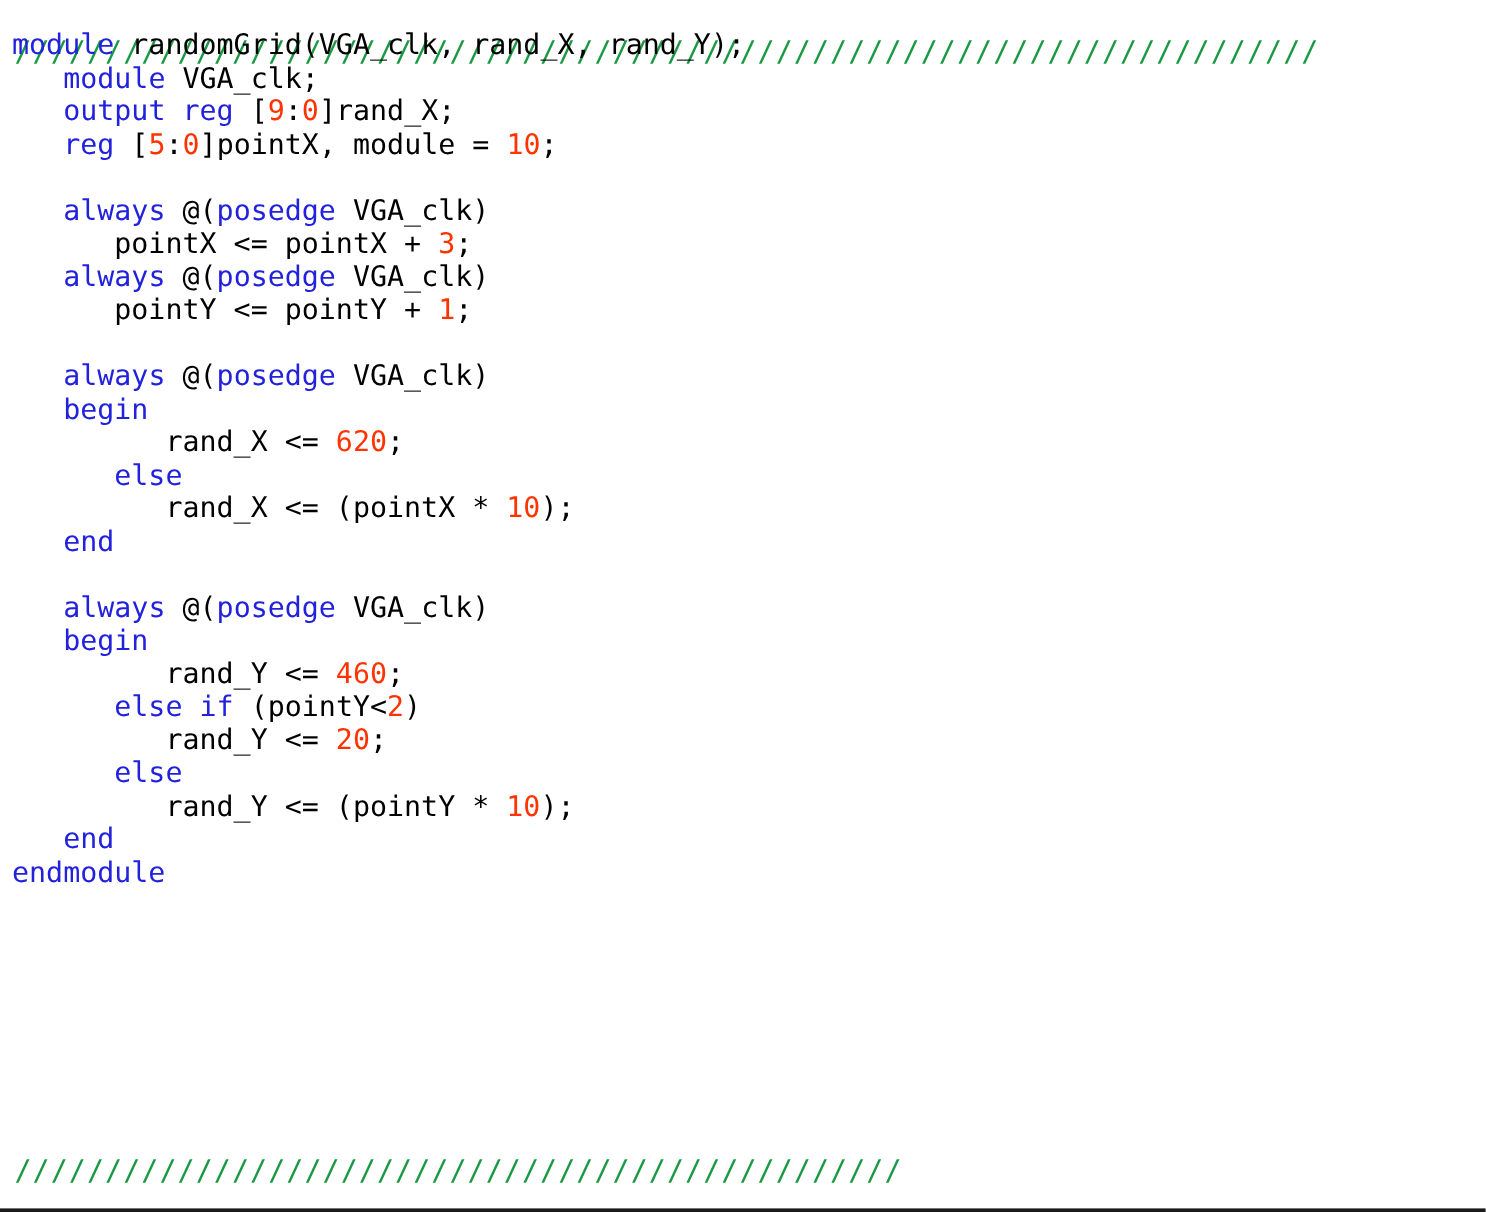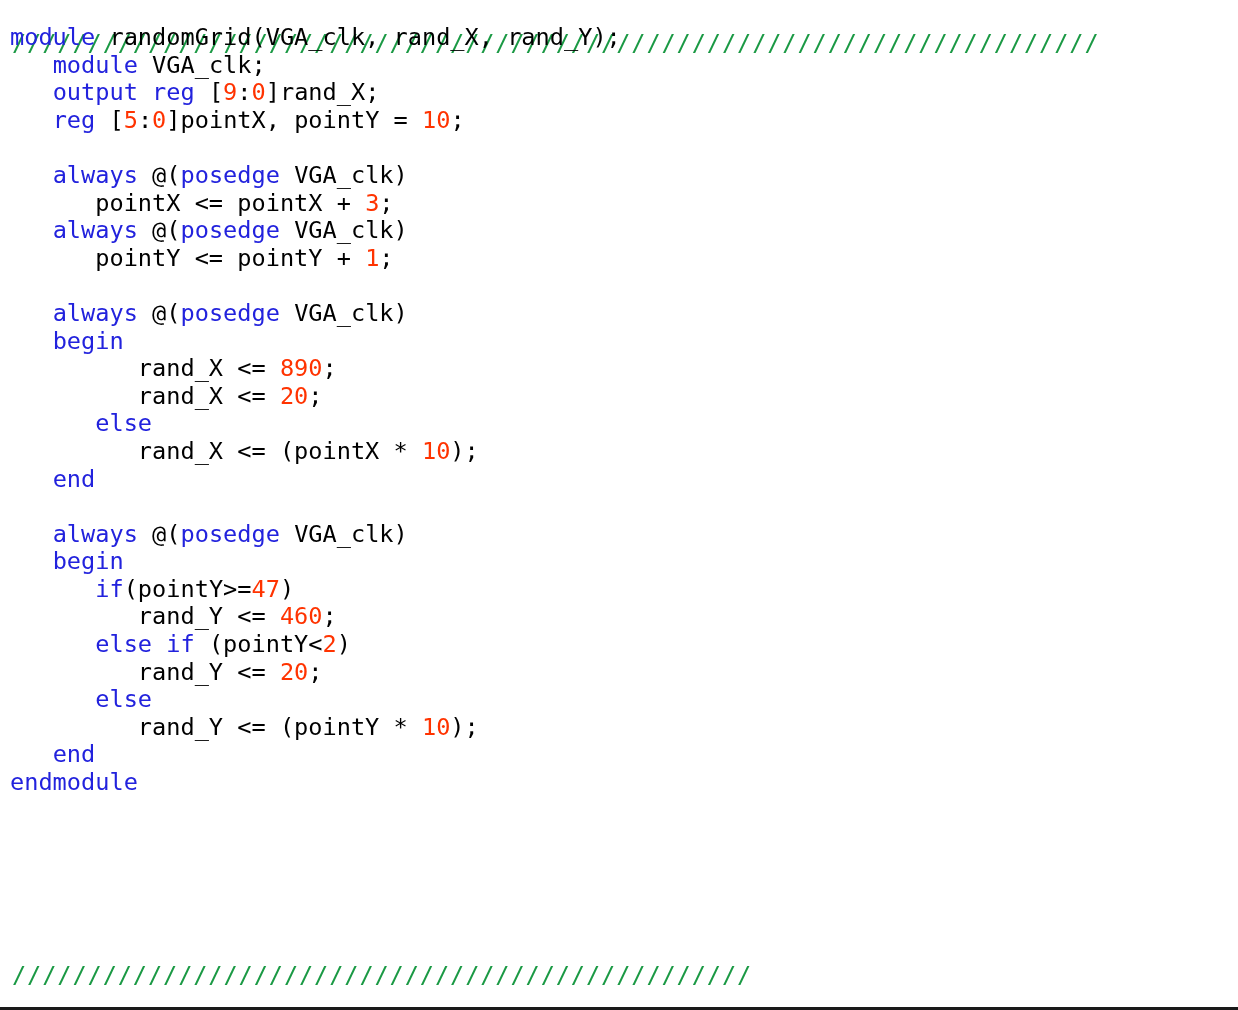--- a/index.html
+++ b/index.html
@@ -72,38 +72,36 @@
 <body>
 
 <div id="page">
 
   <div id="comment-top" class="comment-line">////////////////////////////////////////////////////////////////////////</div>
 
   <div id="code-listing">
       <div class="code-line"><span class="tok t-kw">module</span><span class="tok t-plain"> randomGrid(VGA_clk, rand_X, rand_Y);</span></div>
       <div class="code-line"><span class="tok t-plain">   </span><span class="tok t-kw">module</span><span class="tok t-plain"> VGA_clk;</span></div>
       <div class="code-line"><span class="tok t-plain">   </span><span class="tok t-kw">output reg</span><span class="tok t-plain"> [</span><span class="tok t-num">9</span><span class="tok t-plain">:</span><span class="tok t-num">0</span><span class="tok t-plain">]rand_X;</span></div>
-      <div class="code-line"><span class="tok t-plain">   </span><span class="tok t-kw">reg</span><span class="tok t-plain"> [</span><span class="tok t-num">5</span><span class="tok t-plain">:</span><span class="tok t-num">0</span><span class="tok t-plain">]pointX, pointY = </span><span class="tok t-num">10</span><span class="tok t-plain">;</span></div>
+      <div class="code-line"><span class="tok t-plain">   </span><span class="tok t-kw">reg</span><span class="tok t-plain"> [</span><span class="tok t-num">5</span><span class="tok t-plain">:</span><span class="tok t-num">0</span><span class="tok t-plain">]pointX, module = </span><span class="tok t-num">10</span><span class="tok t-plain">;</span></div>
       <div class="code-line blank">&nbsp;</div>
       <div class="code-line"><span class="tok t-plain">   </span><span class="tok t-kw">always</span><span class="tok t-plain"> @(</span><span class="tok t-kw">posedge</span><span class="tok t-plain"> VGA_clk)</span></div>
       <div class="code-line"><span class="tok t-plain">      pointX &lt;= pointX + </span><span class="tok t-num">3</span><span class="tok t-plain">;</span></div>
       <div class="code-line"><span class="tok t-plain">   </span><span class="tok t-kw">always</span><span class="tok t-plain"> @(</span><span class="tok t-kw">posedge</span><span class="tok t-plain"> VGA_clk)</span></div>
       <div class="code-line"><span class="tok t-plain">      pointY &lt;= pointY + </span><span class="tok t-num">1</span><span class="tok t-plain">;</span></div>
       <div class="code-line blank">&nbsp;</div>
       <div class="code-line"><span class="tok t-plain">   </span><span class="tok t-kw">always</span><span class="tok t-plain"> @(</span><span class="tok t-kw">posedge</span><span class="tok t-plain"> VGA_clk)</span></div>
       <div class="code-line"><span class="tok t-plain">   </span><span class="tok t-kw">begin</span></div>
-      <div class="code-line"><span class="tok t-plain">         rand_X &lt;= </span><span class="tok t-num">890</span><span class="tok t-plain">;</span></div>
-      <div class="code-line"><span class="tok t-plain">         rand_X &lt;= </span><span class="tok t-num">20</span><span class="tok t-plain">;</span></div>
+      <div class="code-line"><span class="tok t-plain">         rand_X &lt;= </span><span class="tok t-num">620</span><span class="tok t-plain">;</span></div>
       <div class="code-line"><span class="tok t-plain">      </span><span class="tok t-kw">else</span></div>
       <div class="code-line"><span class="tok t-plain">         rand_X &lt;= (pointX * </span><span class="tok t-num">10</span><span class="tok t-plain">);</span></div>
       <div class="code-line"><span class="tok t-plain">   </span><span class="tok t-kw">end</span></div>
       <div class="code-line blank">&nbsp;</div>
       <div class="code-line"><span class="tok t-plain">   </span><span class="tok t-kw">always</span><span class="tok t-plain"> @(</span><span class="tok t-kw">posedge</span><span class="tok t-plain"> VGA_clk)</span></div>
       <div class="code-line"><span class="tok t-plain">   </span><span class="tok t-kw">begin</span></div>
-      <div class="code-line"><span class="tok t-plain">      </span><span class="tok t-kw">if</span><span class="tok t-plain">(pointY&gt;=</span><span class="tok t-num">47</span><span class="tok t-plain">)</span></div>
       <div class="code-line"><span class="tok t-plain">         rand_Y &lt;= </span><span class="tok t-num">460</span><span class="tok t-plain">;</span></div>
       <div class="code-line"><span class="tok t-plain">      </span><span class="tok t-kw">else if</span><span class="tok t-plain"> (pointY&lt;</span><span class="tok t-num">2</span><span class="tok t-plain">)</span></div>
       <div class="code-line"><span class="tok t-plain">         rand_Y &lt;= </span><span class="tok t-num">20</span><span class="tok t-plain">;</span></div>
       <div class="code-line"><span class="tok t-plain">      </span><span class="tok t-kw">else</span></div>
       <div class="code-line"><span class="tok t-plain">         rand_Y &lt;= (pointY * </span><span class="tok t-num">10</span><span class="tok t-plain">);</span></div>
       <div class="code-line"><span class="tok t-plain">   </span><span class="tok t-kw">end</span></div>
       <div class="code-line"><span class="tok t-kw">endmodule</span></div>
     </div>
 
   <div id="comment-bottom" class="comment-line">/////////////////////////////////////////////////</div>

